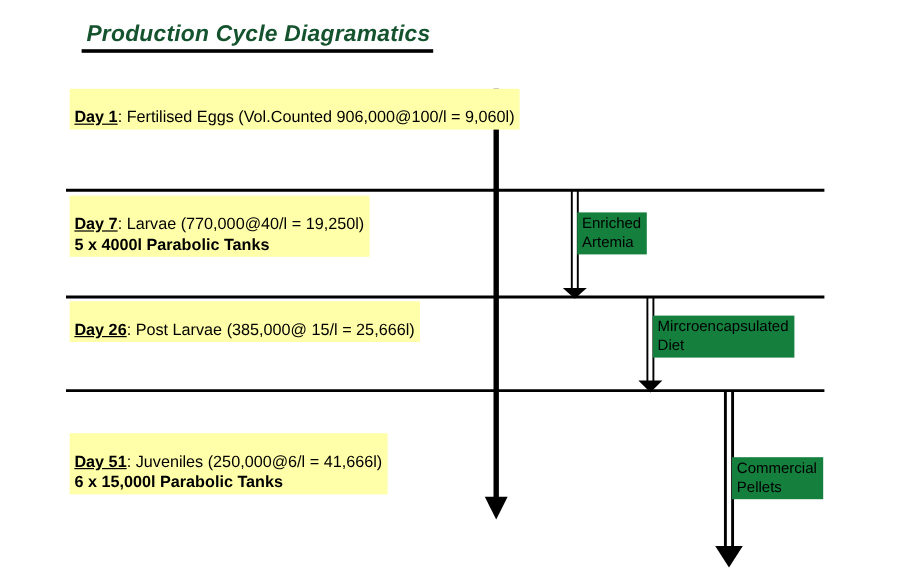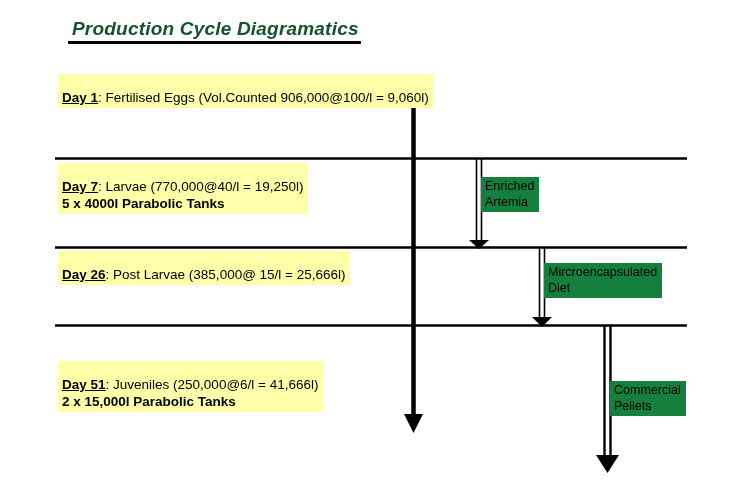--- a/index.html
+++ b/index.html
@@ -129,21 +129,21 @@
     <div class="line1"><span class="daylabel">Day 7</span><span>: </span><span>Larvae (770,000@40/l = 19,250l)</span></div>
     <div class="line2">5 x 4000l Parabolic Tanks</div>
   </div>
 
   <div class="stage" style="left:58px; top:251px;text-align:center;">
     <div class="line1"><span class="daylabel">Day 26</span><span>: </span><span>Post Larvae (385,000@ 15/l = 25,666l)</span></div>
   </div>
 
   <div class="stage" style="left:58px; top:329px;margin-top:32px;">
     <div class="line1"><span class="daylabel">Day 51</span><span>: </span><span>Juveniles (250,000@6/l = 41,666l)</span></div>
-    <div class="line2">2 x 15,000l Parabolic Tanks</div>
+    <div class="line2">6 x 15,000l Parabolic Tanks</div>
   </div>
 
 
   <div class="feed" style="left:481px; top:177px;">
     <div>Enriched</div>
     <div>Artemia</div>
   </div>
 
   <div class="feed" style="left:544px; top:263px;">
     <div>Mircroencapsulated</div>

